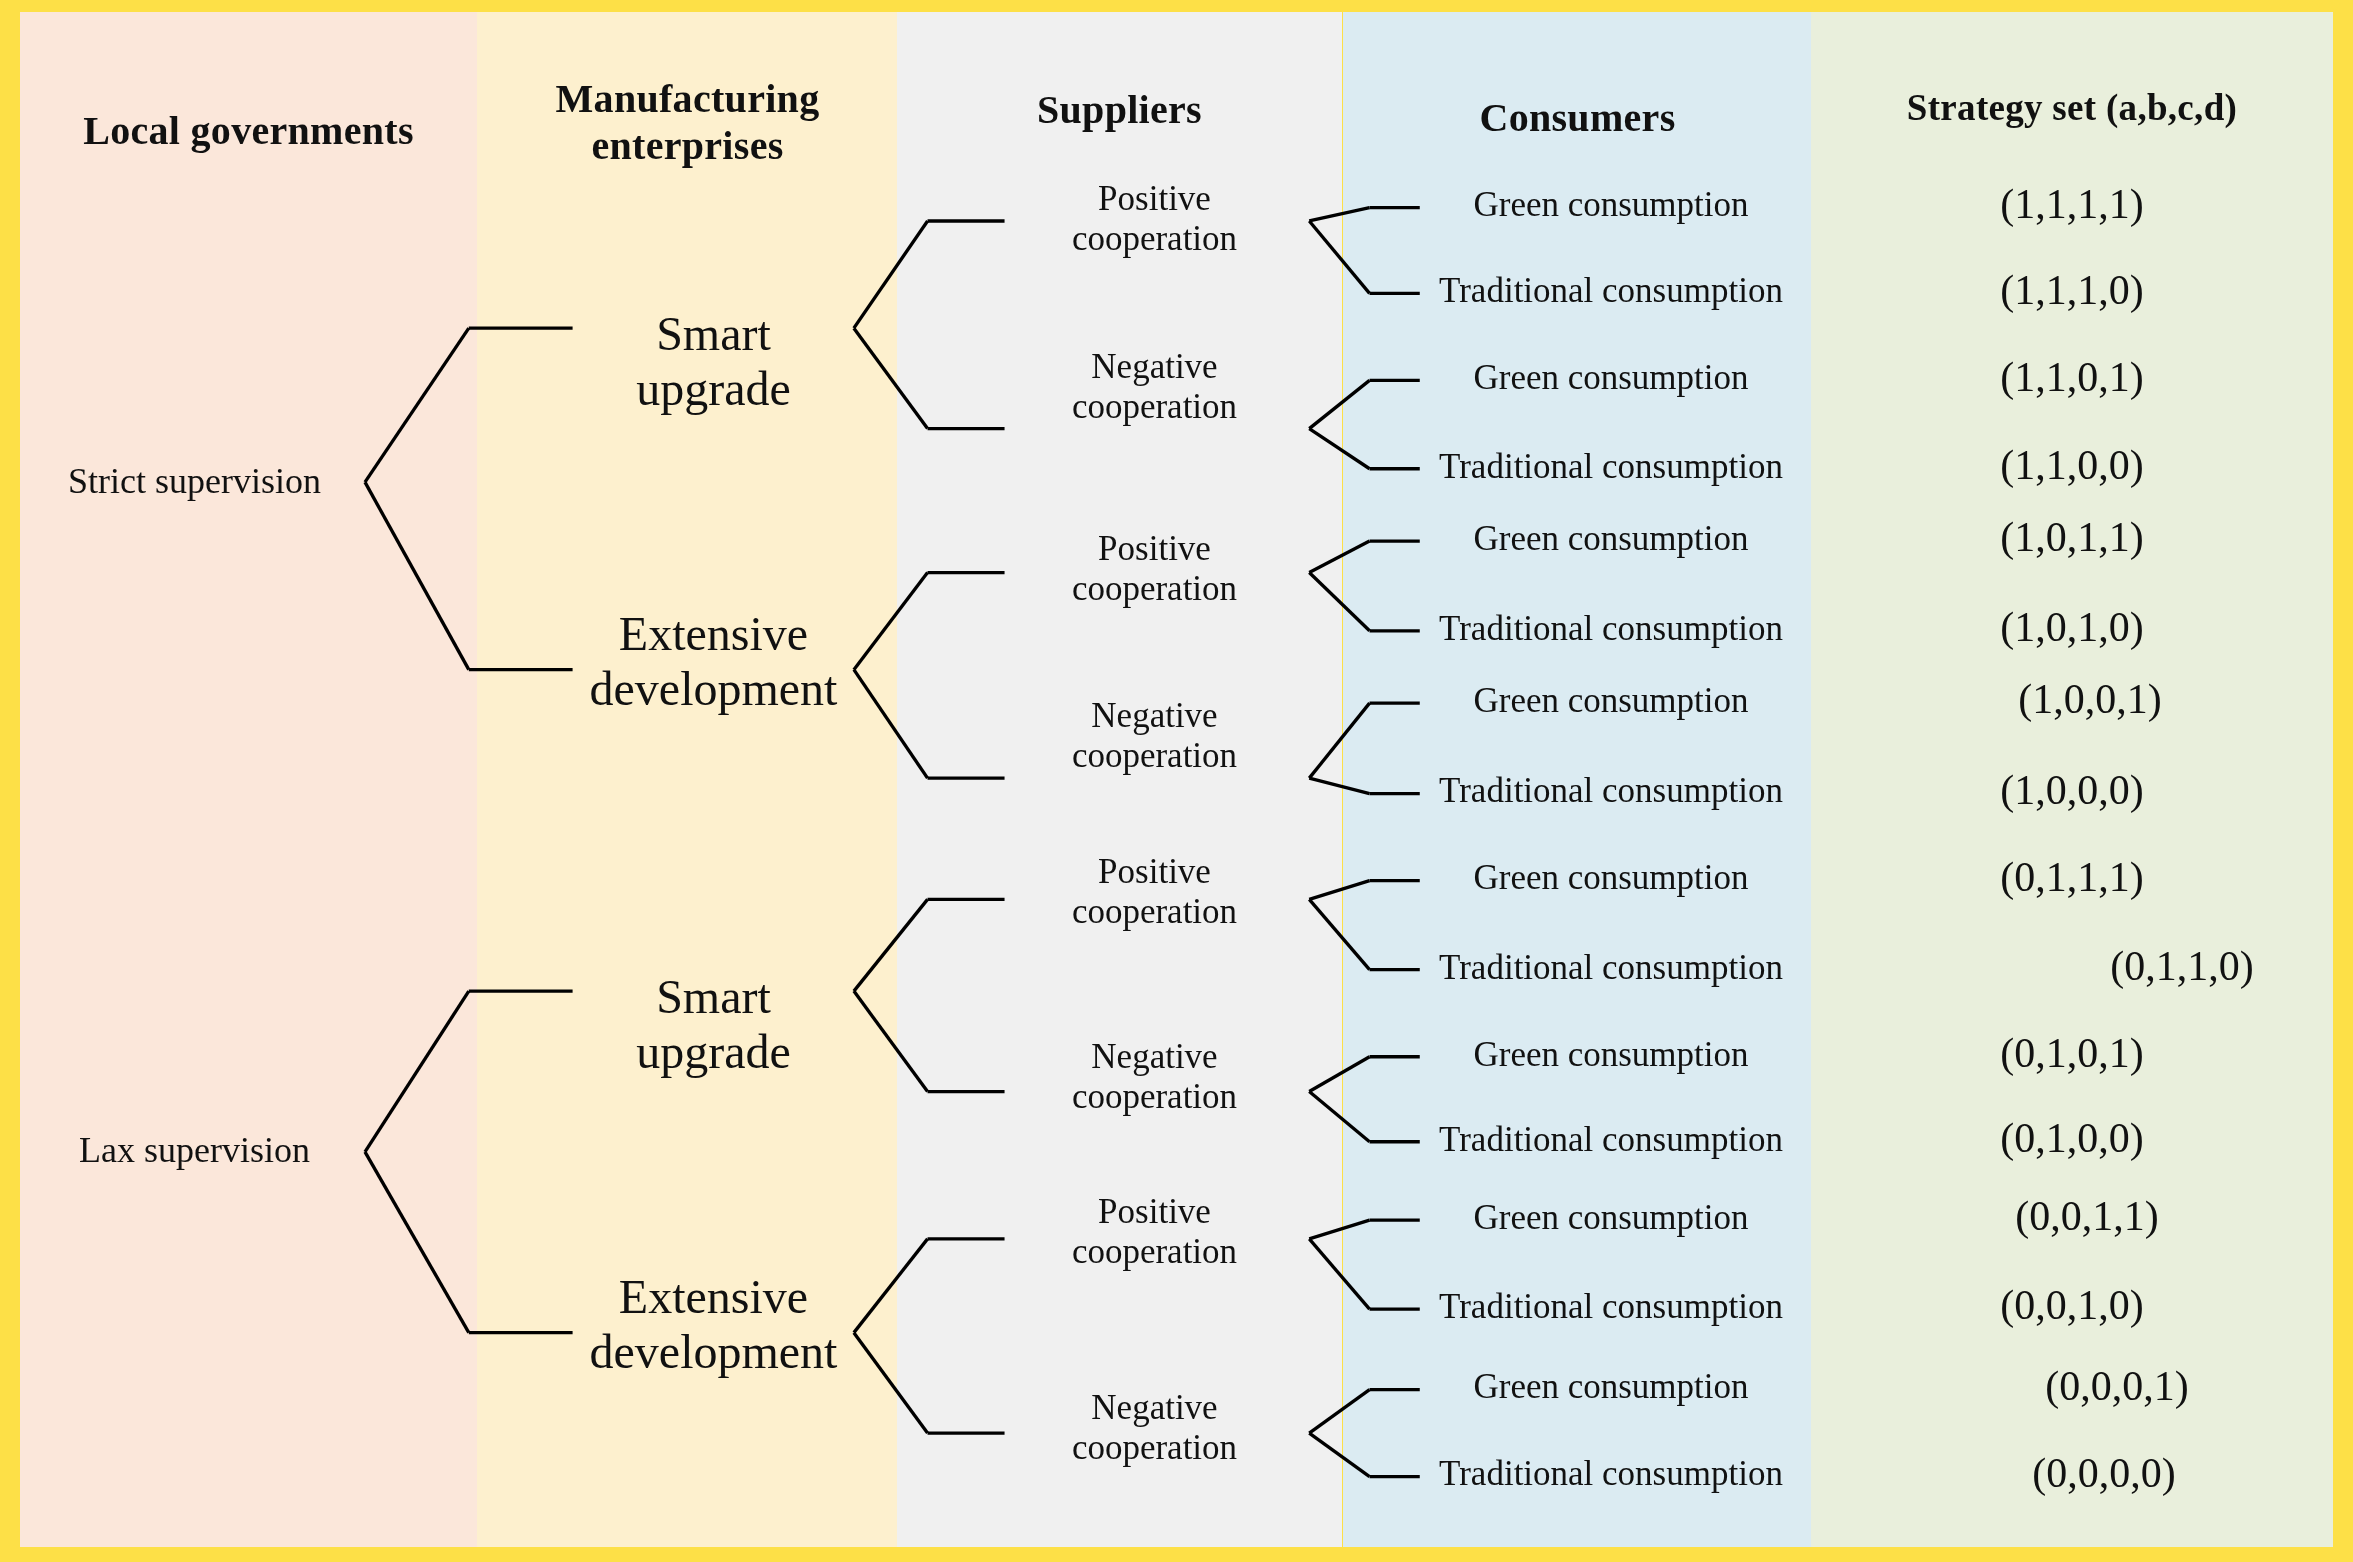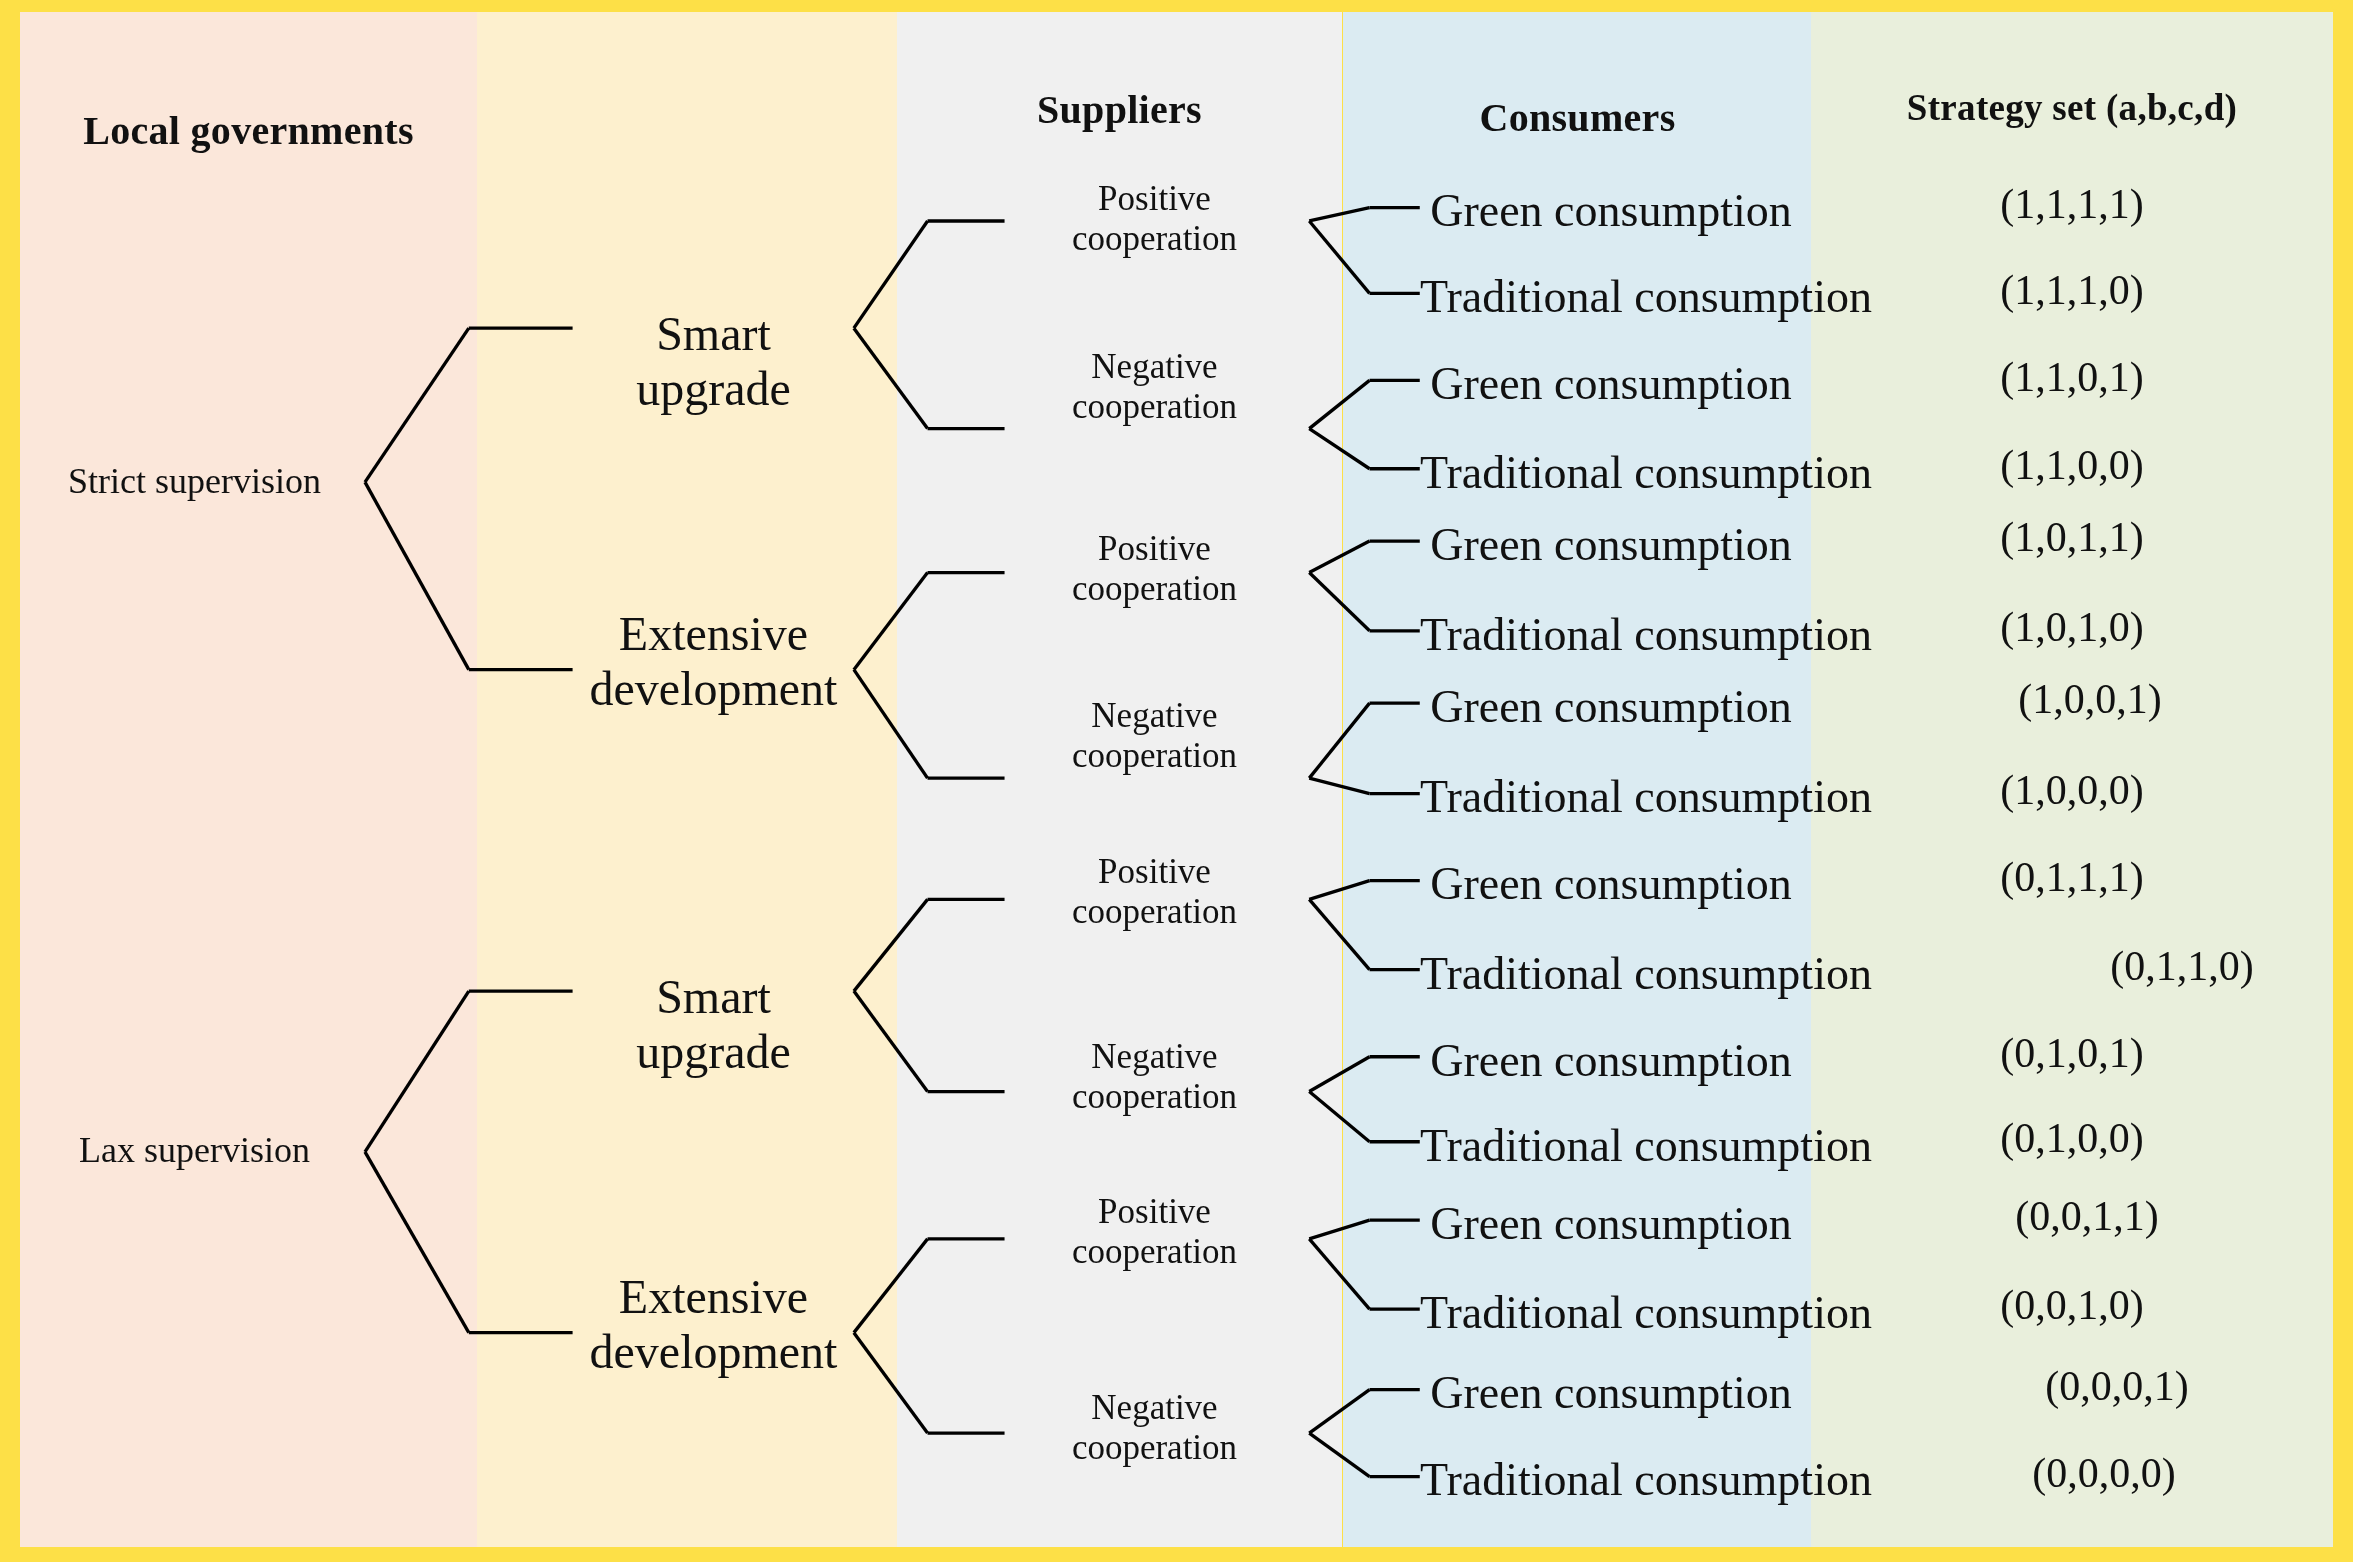--- a/index.html
+++ b/index.html
@@ -58,21 +58,21 @@
     font-size: 48px;
     text-align: center;
     white-space: normal;
   }
   .node.level3 {
     font-size: 35px;
     text-align: center;
     white-space: normal;
   }
   .node.level4 {
-    font-size: 46px;
+    font-size: 35px;
     text-align: center;
     white-space: nowrap;
   }
   .node.strategy {
     font-size: 42px;
     text-align: center;
     white-space: nowrap;
   }
 
   
@@ -92,20 +92,24 @@
 <div id="canvas">
 
   <div class="band" id="band-local"></div>
   <div class="band" id="band-manufact"></div>
   <div class="band" id="band-suppliers"></div>
   <div class="band" id="band-consumers"></div>
   <div class="band" id="band-strategy"></div>
 
   <div class="col-header" id="hdr-local">
     <span>Local governments</span>
+  </div>
+  <div class="col-header" id="hdr-manufact">
+    <span>Manufacturing</span><br>
+    <span>enterprises</span>
   </div>
   <div class="col-header" id="hdr-suppliers">
     <span>Suppliers</span>
   </div>
   <div class="col-header" id="hdr-strategy">
     <span>Strategy set (a,b,c,d)</span>
   </div>
   <div class="col-header" id="hdr-consumers">
     <span>Consumers</span>
   </div>

